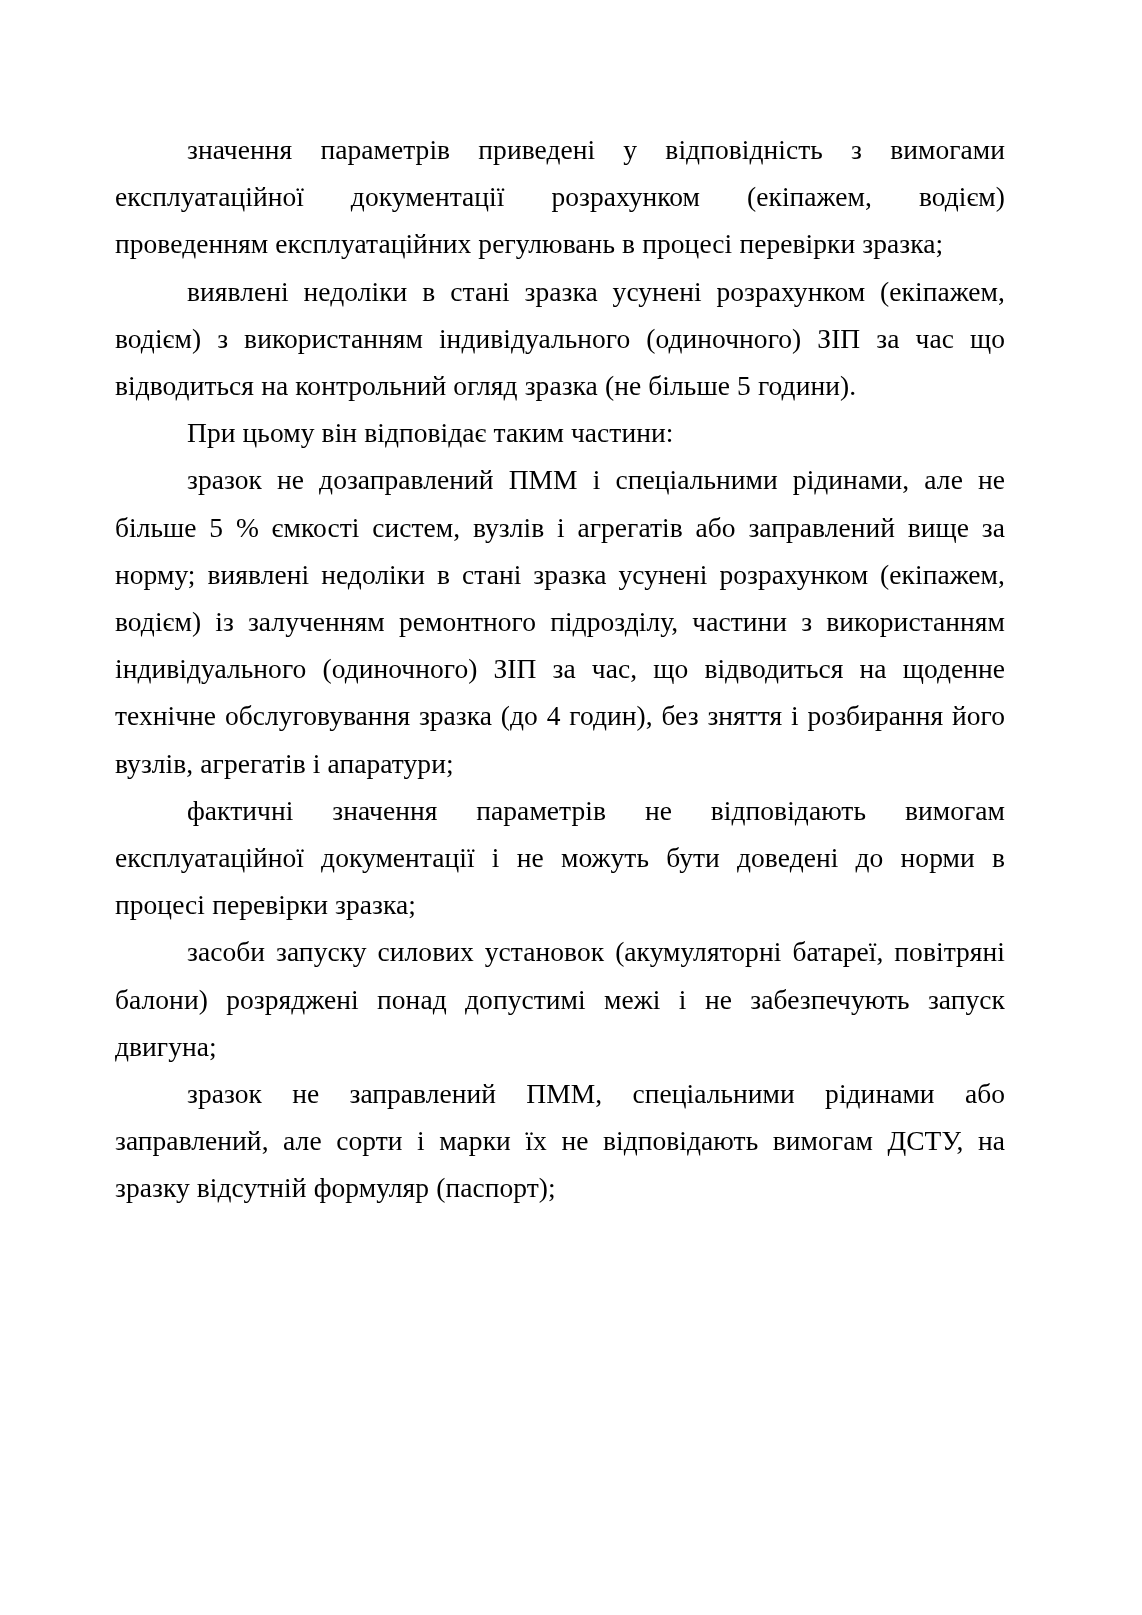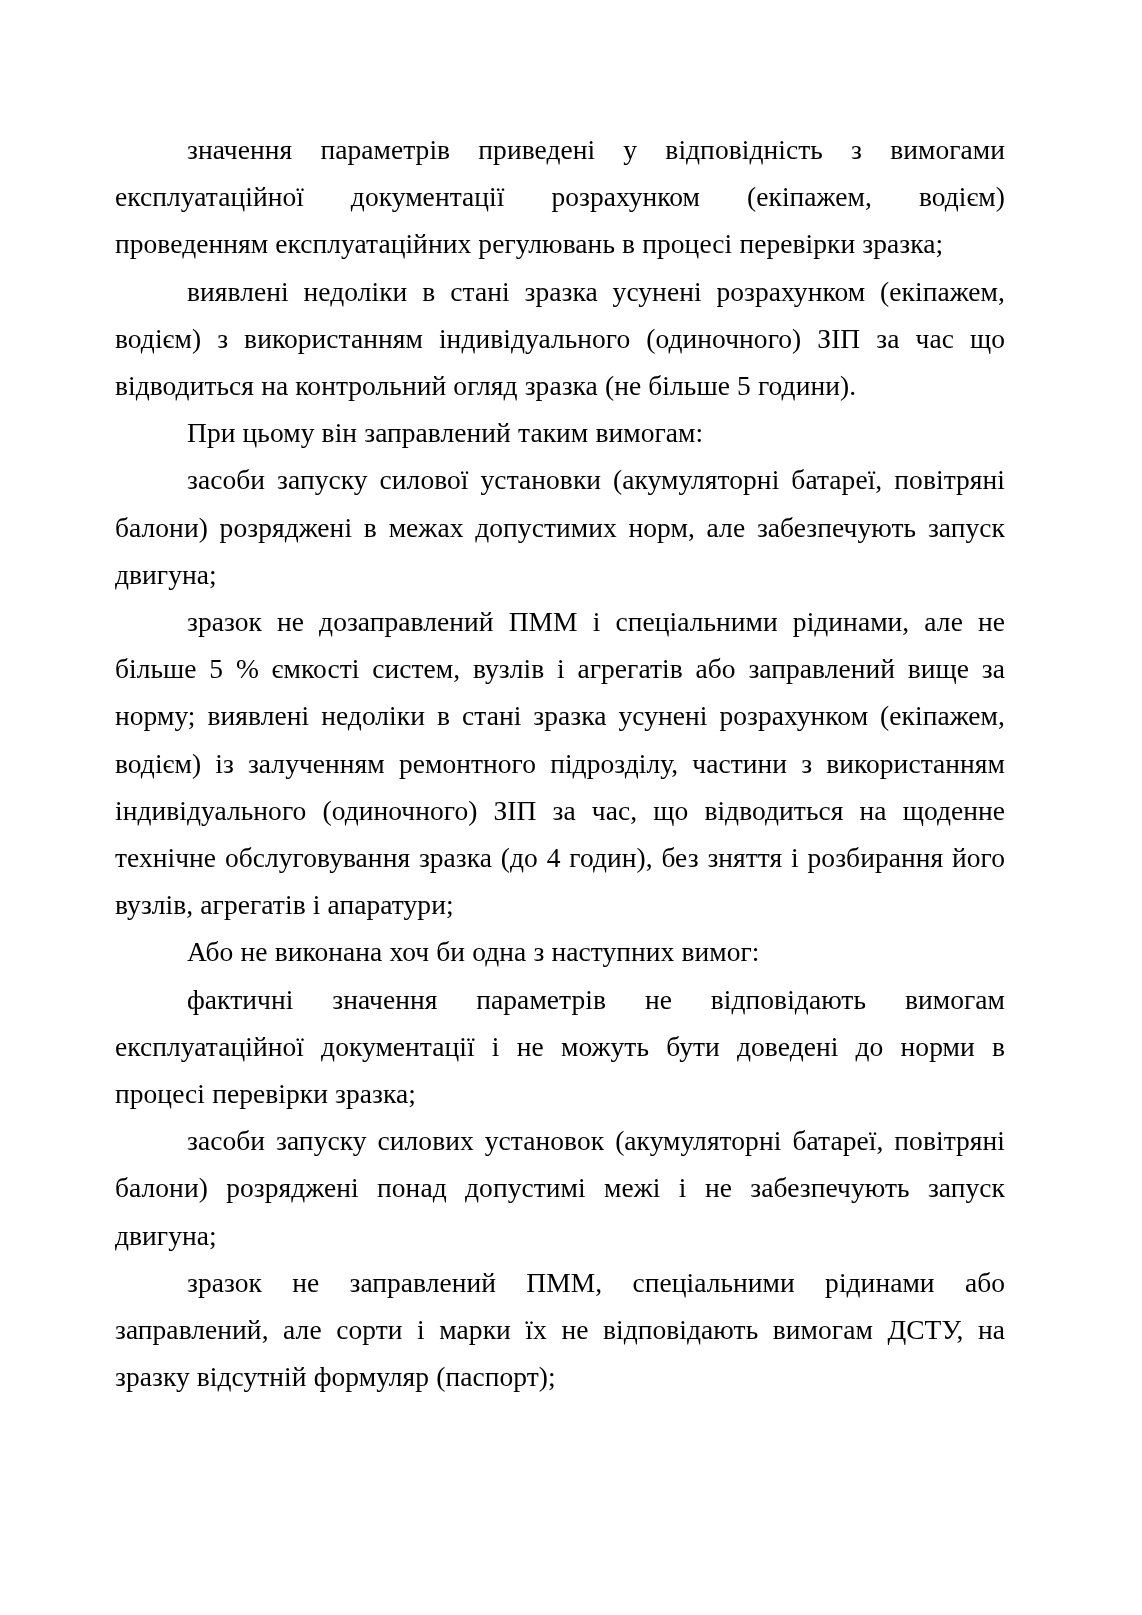--- a/index.html
+++ b/index.html
@@ -51,24 +51,22 @@
   }
 </style>
 </head>
 <body>
 
 <div class="page">
 
   <div class="text-block">
     <p class="para">значення параметрів приведені у відповідність з вимогами експлуатаційної документації розрахунком (екіпажем, водієм) проведенням експлуатаційних регулювань в процесі перевірки зразка;</p>
     <p class="para">виявлені недоліки в стані зразка усунені розрахунком (екіпажем, водієм) з використанням індивідуального (одиночного) ЗІП за час що відводиться на контрольний огляд зразка (не більше 5 години).</p>
-    <p class="para">При цьому він заправлений таким вимогам:</p>
-    <p class="para">засоби запуску силової установки (акумуляторні батареї, повітряні балони) розряджені в межах допустимих норм, але забезпечують запуск двигуна;</p>
+    <p class="para">При цьому він відповідає таким частини:</p>
     <p class="para">зразок не дозаправлений ПММ і спеціальними рідинами, але не більше 5 % ємкості систем, вузлів і агрегатів або заправлений вище за норму; виявлені недоліки в стані зразка усунені розрахунком (екіпажем, водієм) із залученням ремонтного підрозділу, частини з використанням індивідуального (одиночного) ЗІП за час, що відводиться на щоденне технічне обслуговування зразка (до 4 годин), без зняття  і розбирання його вузлів, агрегатів і апаратури;</p>
-    <p class="para">Або не виконана хоч би одна з наступних вимог:</p>
     <p class="para">фактичні значення параметрів не відповідають вимогам експлуатаційної документації і не можуть бути доведені до норми в процесі перевірки зразка;</p>
     <p class="para">засоби запуску силових установок (акумуляторні батареї, повітряні балони) розряджені понад допустимі межі і не забезпечують запуск двигуна;</p>
     <p class="para">зразок не заправлений ПММ, спеціальними рідинами або заправлений, але сорти і марки їх не відповідають вимогам ДСТУ, на зразку відсутній формуляр (паспорт);</p>
 
   </div>
 
   <div class="page-number">8</div>
 
 </div>
 

